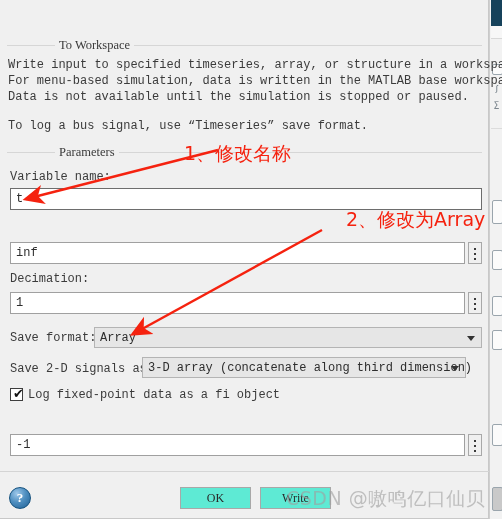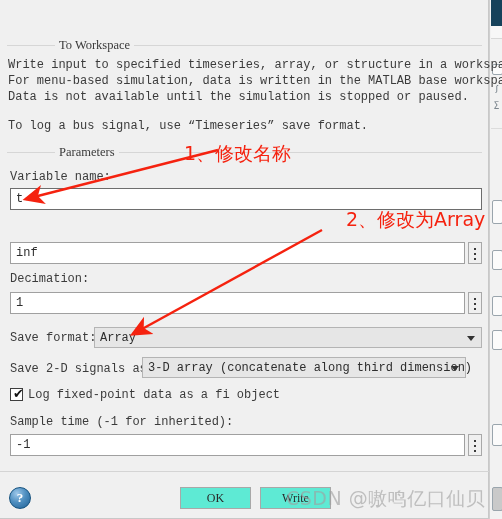--- a/index.html
+++ b/index.html
@@ -363,21 +363,20 @@
     <div class="combo" style="left:142px; top:357px; width:324px;">
       <span class="cval">3-D array (concatenate along third dimension)</span>
       <span class="arrow"></span>
     </div>
 
     <div class="cbx" style="left:10px; top:388px;">
       <span class="tick">✔</span>
     </div>
     <div class="lbl" style="left:28px; top:388px;">Log fixed-point data as a fi object</div>
 
-    <div class="lbl" style="left:10px; top:415px;">Sample time (-1 for inherited):</div>
     <div class="field" style="left:10px; top:434px; width:455px;">
       <span class="val">-1</span>
     </div>
     <div class="dots-btn" style="left:468px; top:434px;">
       <i></i>
         <i></i>
         <i></i>
     </div>
 
     <div class="footer-sep"></div>

